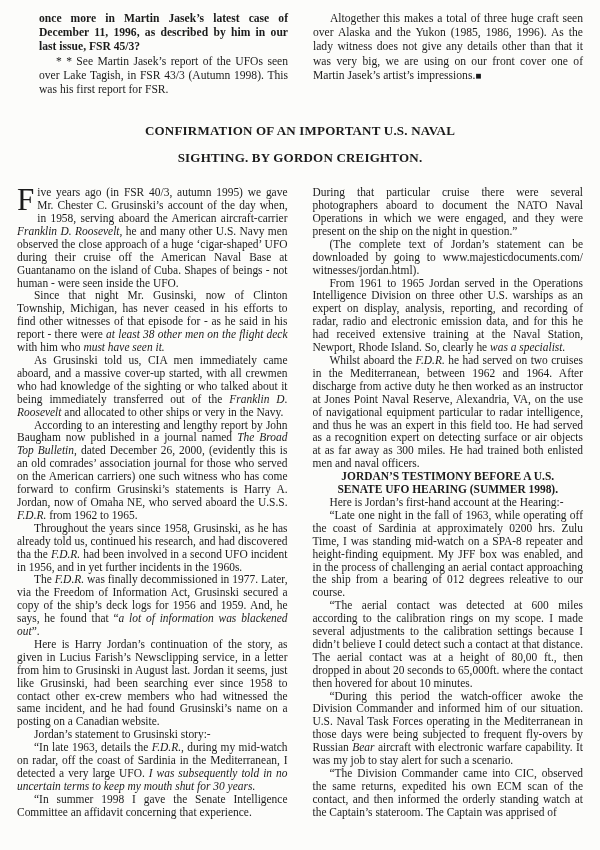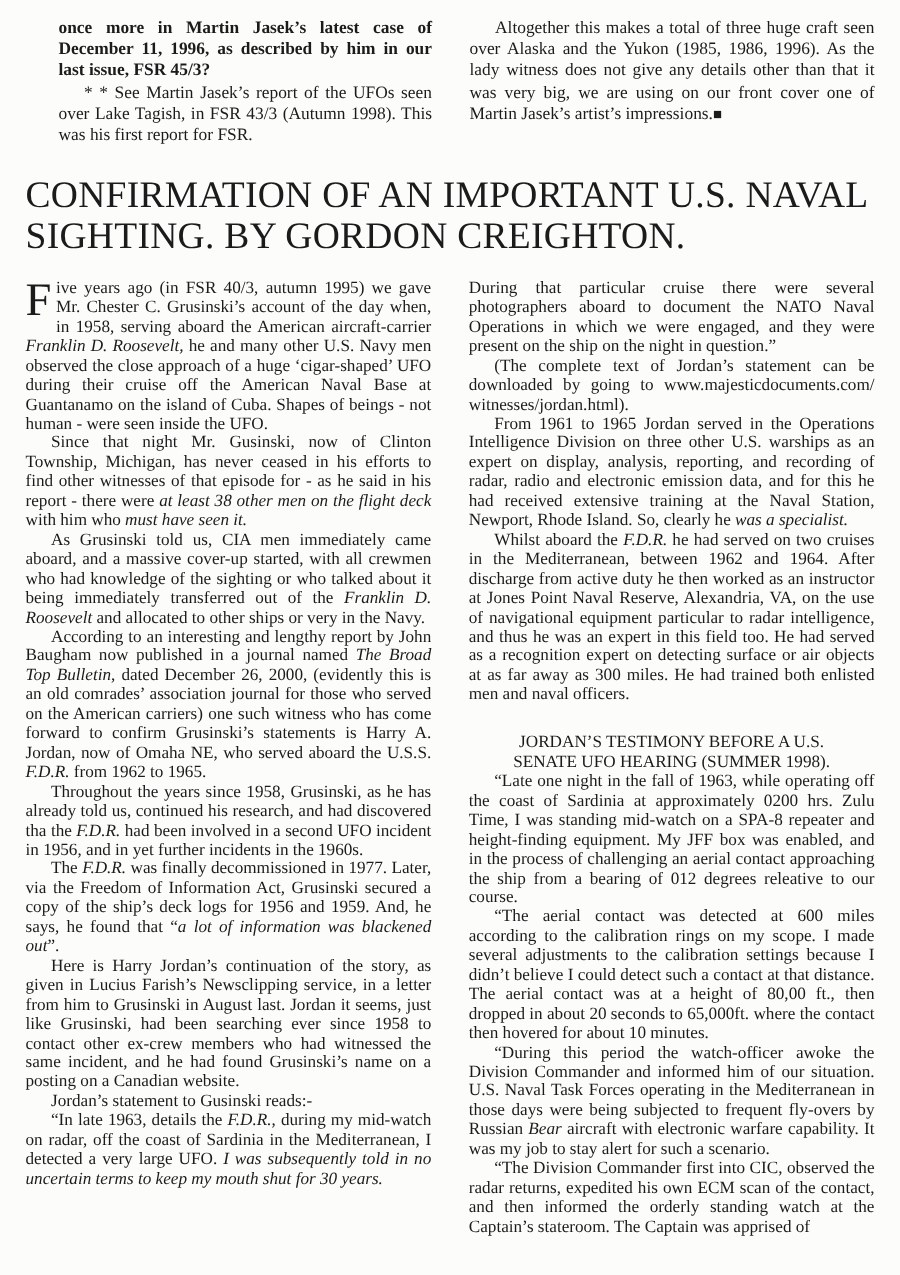--- a/index.html
+++ b/index.html
@@ -14,30 +14,30 @@
   .two-col > .col { width:50%; box-sizing:border-box; text-align:justify; }
 
   
   .topnote .col { font-size:11.6px; line-height:14.2px; }
   .topnote .col.left { padding-left:22px; }
   .bold-note { font-weight:bold; }
   .indent { text-indent:17px; }
   .endmark { font-size:10px; letter-spacing:0; }
 
   
-  .title { margin:21px 0 0 0; text-align:left; font-weight:normal;
-           font-size:25px; line-height:26.5px; letter-spacing:0.2px; }
+  .title { margin:21px 0 0 0; text-align:center; font-weight:bold;
+           font-size:13px; line-height:26.5px; letter-spacing:0.2px; }
   .tline { display:block; }
 
   
   .body { margin-top:15px; }
   .body .col { font-size:11.45px; line-height:12.9px; }
   .it { font-style:italic; }
   .dropcap { float:left; font-size:31px; line-height:24px; padding:2px 3px 0 0; }
-  .subhead { font-weight:normal; text-align:center; margin-top:19px; text-indent:0; }
+  .subhead { font-weight:bold; text-align:center; margin-top:0; text-indent:0; }
 </style>
 </head>
 <body>
 
 <div class="page">
 
   <div class="two-col topnote">
     <div class="col left">
       <p class="bold-note"><span>once more in Martin Jasek’s latest case of December 11, 1996, as described by him in our last issue, FSR 45/3?</span></p>
       <p class="indent"><span>* * See Martin Jasek’s report of the UFOs seen over Lake Tagish, in FSR 43/3 (Autumn 1998).  This was his first report for FSR.</span></p>
@@ -55,33 +55,35 @@
   <div class="two-col body">
 
     <div class="col">
       <p><span class="dropcap">F</span><span>ive years ago (in FSR 40/3, autumn 1995)  we gave Mr. Chester C. Grusinski’s account of the day when, in 1958, serving aboard the American aircraft-carrier </span><span class="it">Franklin D. Roosevelt,</span><span> he and many other U.S. Navy men observed the close approach of a huge ‘cigar-shaped’ UFO during their cruise off the American Naval Base at Guantanamo on the island of Cuba.  Shapes of beings - not human - were seen inside the UFO.</span></p>
       <p class="indent"><span>Since that night Mr. Gusinski, now of Clinton Township, Michigan, has never ceased in his efforts to find other witnesses of that episode for - as he said in his report - there were </span><span class="it">at least 38 other men on the flight deck</span><span> with him who </span><span class="it">must have seen it.</span></p>
       <p class="indent"><span>As Grusinski told us, CIA men immediately came aboard, and a massive cover-up started, with all crewmen who had knowledge of the sighting or who talked about it being immediately transferred out of the </span><span class="it">Franklin D. Roosevelt</span><span> and allocated to other ships or very in the Navy.</span></p>
       <p class="indent"><span>According to an interesting and lengthy report by John Baugham now published in a journal named </span><span class="it">The Broad Top Bulletin</span><span>, dated December 26, 2000, (evidently this is an old comrades’ association journal for those who served on the American carriers) one such witness who has come forward to confirm Grusinski’s statements is Harry A. Jordan, now of Omaha NE, who served aboard the U.S.S. </span><span class="it">F.D.R.</span><span> from 1962 to 1965.</span></p>
       <p class="indent"><span>Throughout the years since 1958, Grusinski, as he has already told us, continued his research, and had discovered tha the </span><span class="it">F.D.R.</span><span> had been involved in a second UFO incident in 1956, and in yet further incidents in the 1960s.</span></p>
       <p class="indent"><span>The </span><span class="it">F.D.R.</span><span> was finally decommissioned in 1977. Later, via the Freedom of Information Act, Grusinski secured a copy of the ship’s deck logs for 1956 and 1959. And, he says, he found that “</span><span class="it">a lot of information was blackened out</span><span>”.</span></p>
       <p class="indent"><span>Here is Harry Jordan’s continuation of the story, as given in Lucius Farish’s Newsclipping service, in a letter from him to Grusinski in August last.  Jordan it seems, just like Grusinski, had been searching ever since 1958 to contact other ex-crew members who had witnessed the same incident, and he had found Grusinski’s name on a posting on a Canadian website.</span></p>
-      <p class="indent"><span>Jordan’s statement to Gusinski reads:-</span></p>
+      <p class="indent"><span>Jordan’s statement to Grusinski story:-</span></p>
       <p class="indent"><span>“In late 1963, details the </span><span class="it">F.D.R.</span><span>, during my mid-watch on radar, off the coast of Sardinia in the Mediterranean, I detected a very large UFO.  </span><span class="it">I was subsequently told in no uncertain terms to keep my mouth shut for 30 years.</span></p>
+      <p class="indent"><span>“In summer 1998 I gave the Senate Intelligence Committee an affidavit concerning that experience.</span></p>
     </div>
 
     <div class="col">
       <p><span>During that particular cruise there were several photographers aboard to document the NATO Naval Operations in which we were engaged, and they were present on the ship on the night in question.”</span></p>
       <p class="indent"><span>(The complete text of Jordan’s statement can be downloaded by going to www.majesticdocuments.com/ witnesses/jordan.html).</span></p>
       <p class="indent"><span>From 1961 to 1965 Jordan served in the Operations Intelligence Division on three other U.S. warships as an expert on display, analysis, reporting, and recording of radar, radio and electronic emission data, and for this he had received extensive training at the Naval Station, Newport, Rhode Island.  So, clearly he </span><span class="it">was a specialist.</span></p>
       <p class="indent"><span>Whilst aboard the </span><span class="it">F.D.R.</span><span> he had served on two cruises in the Mediterranean, between 1962 and 1964.  After discharge from active duty he then worked as an instructor at Jones Point Naval Reserve, Alexandria, VA, on the use of navigational equipment particular to radar intelligence, and thus he was an expert in this field too. He had served as a recognition expert on detecting surface or air objects at as far away as 300 miles.  He had trained both enlisted men and naval officers.</span></p>
       <p class="subhead">
           <span class="tline">JORDAN’S TESTIMONY BEFORE A U.S.</span>
           <span class="tline">SENATE UFO HEARING (SUMMER 1998).</span>
         </p>
+      <p class="indent"><span>Here is Jordan’s first-hand account at the Hearing:-</span></p>
       <p class="indent"><span>“Late one night in the fall of 1963, while operating off the coast of Sardinia at approximately 0200 hrs. Zulu Time, I was standing mid-watch on a SPA-8 repeater and height-finding equipment.  My JFF box was enabled, and in the process of challenging an aerial contact approaching the ship from a bearing of 012 degrees releative to our course.</span></p>
       <p class="indent"><span>“The aerial contact was detected at 600 miles according to the calibration rings on my scope. I made several adjustments to the calibration settings because I didn’t believe I could detect such a contact at that distance. The aerial contact was at a height of 80,00 ft., then dropped in about 20 seconds to 65,000ft. where the contact then hovered for about 10 minutes.</span></p>
       <p class="indent"><span>“During this period the watch-officer awoke the Division Commander and informed him of our situation. U.S. Naval Task Forces operating in the Mediterranean in those days were being subjected to frequent fly-overs by Russian </span><span class="it">Bear</span><span> aircraft with electronic warfare capability. It was my job to stay alert for such a scenario.</span></p>
-      <p class="indent"><span>“The Division Commander first into CIC, observed the radar returns, expedited his own ECM scan of the contact, and then informed the orderly standing watch at the Captain’s stateroom.  The Captain was apprised of</span></p>
+      <p class="indent"><span>“The Division Commander came into CIC, observed the same returns, expedited his own ECM scan of the contact, and then informed the orderly standing watch at the Captain’s stateroom.  The Captain was apprised of</span></p>
     </div>
 
   </div>
 </div>
 
 </body></html>

